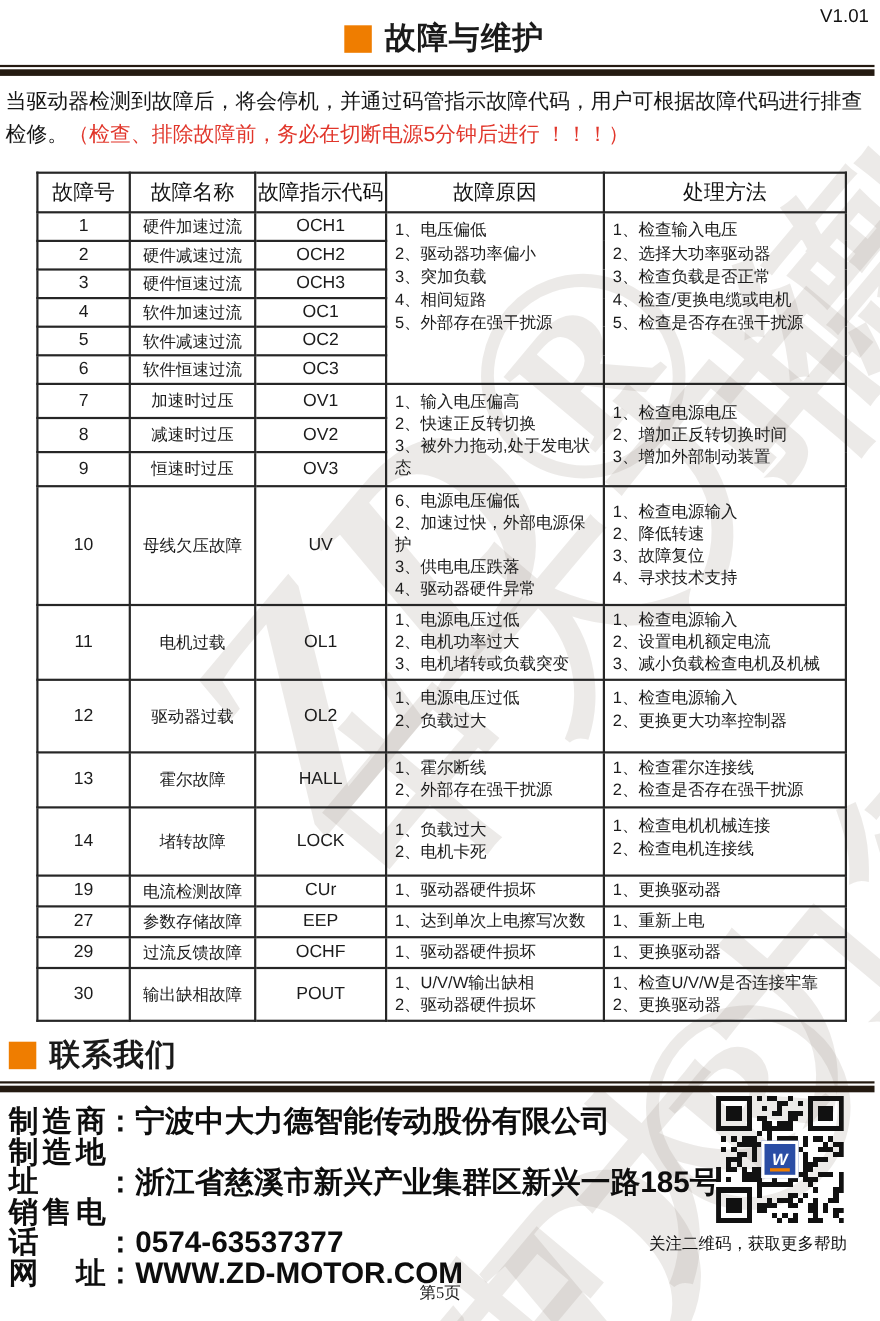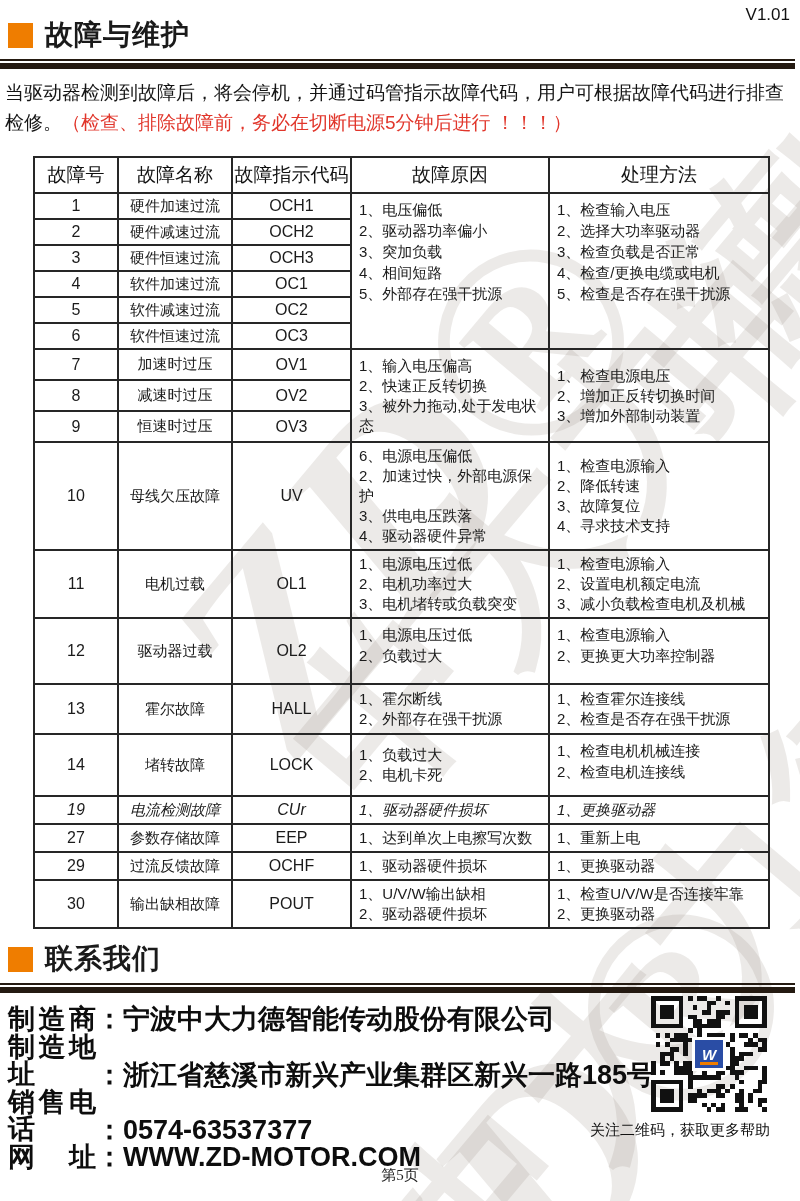--- a/index.html
+++ b/index.html
@@ -12,21 +12,21 @@
   .wm-z{font-size:275px;font-style:italic;font-family:"Liberation Serif","DejaVu Serif",serif;}
   #wm1{left:235px;top:700px;}
   #wm2{left:330px;top:1195px;}
   #wm3{left:575px;top:340px;}
   #wmz1{left:105px;top:600px;}
   #wmz2{left:255px;top:1265px;}
   .fg{position:relative;z-index:1;}
   
   .version{position:absolute;top:5px;right:10px;font-size:17px;font-weight:400;color:#111;z-index:2;}
   .sec-head{display:flex;align-items:center;padding-left:8px;}
-  .sec-head.first{padding-top:16px;}
+  .sec-head.first{padding-top:16px;justify-content:center;}
   .sq{width:25px;height:25px;background:#ef7d00;margin-right:12px;flex:0 0 auto;}
   .sec-title{font-size:28px;font-weight:bold;color:#1a1a1a;letter-spacing:1px;}
   .rule{height:2px;border-top:2px solid #241a11;border-bottom:6px solid #241a11;
         margin:5px 5px 0 0;}
   
   .intro{margin:9px 4px 0 5px;font-size:19px;line-height:30px;color:#151515;}
   .warning{color:#e1362b;margin-top:32px;}
   
   table{border-collapse:collapse;margin:18px 0 0 33px;width:735px;table-layout:fixed;}
   th,td{border:2px solid #262626;padding:0;}
@@ -229,21 +229,21 @@
             <td class="code">LOCK</td>
             <td class="list">
               <div class="ln">1、负载过大</div>
               <div class="ln">2、电机卡死</div>
             </td>
             <td class="list vtop">
               <div class="ln">1、检查电机机械连接</div>
               <div class="ln">2、检查电机连接线</div>
             </td>
           </tr>
-          <tr style="height: 27px; font-style: italic;">
+          <tr style="height: 27px;">
             <td class="num">19</td>
             <td class="name">电流检测故障</td>
             <td class="code">CUr</td>
             <td class="list">
               <div class="ln">1、驱动器硬件损坏</div>
             </td>
             <td class="list">
               <div class="ln">1、更换驱动器</div>
             </td>
           </tr>

